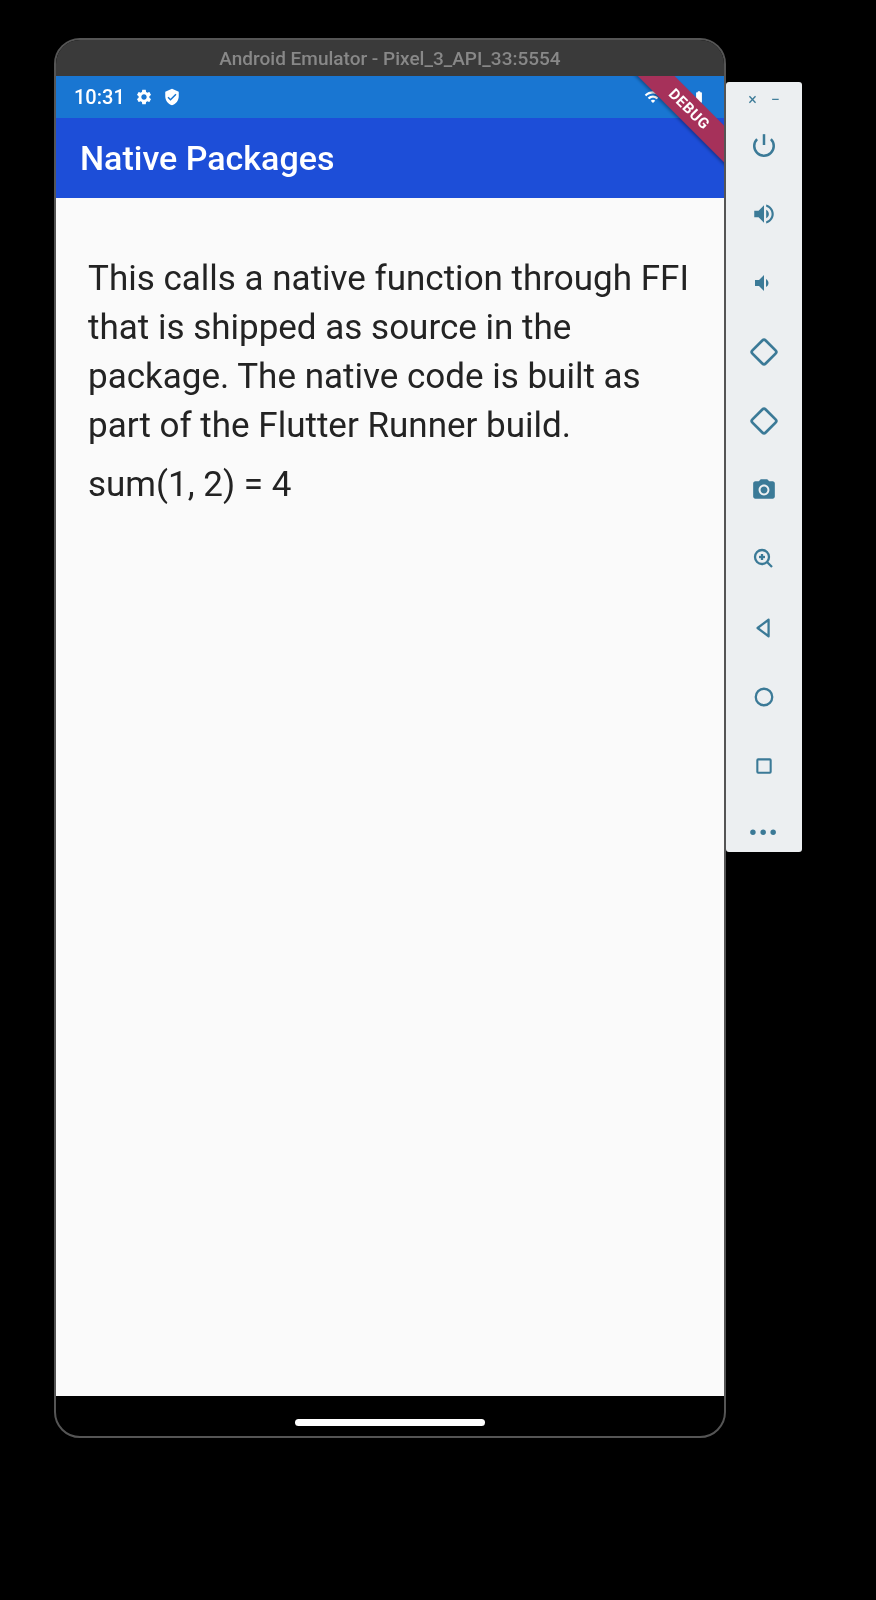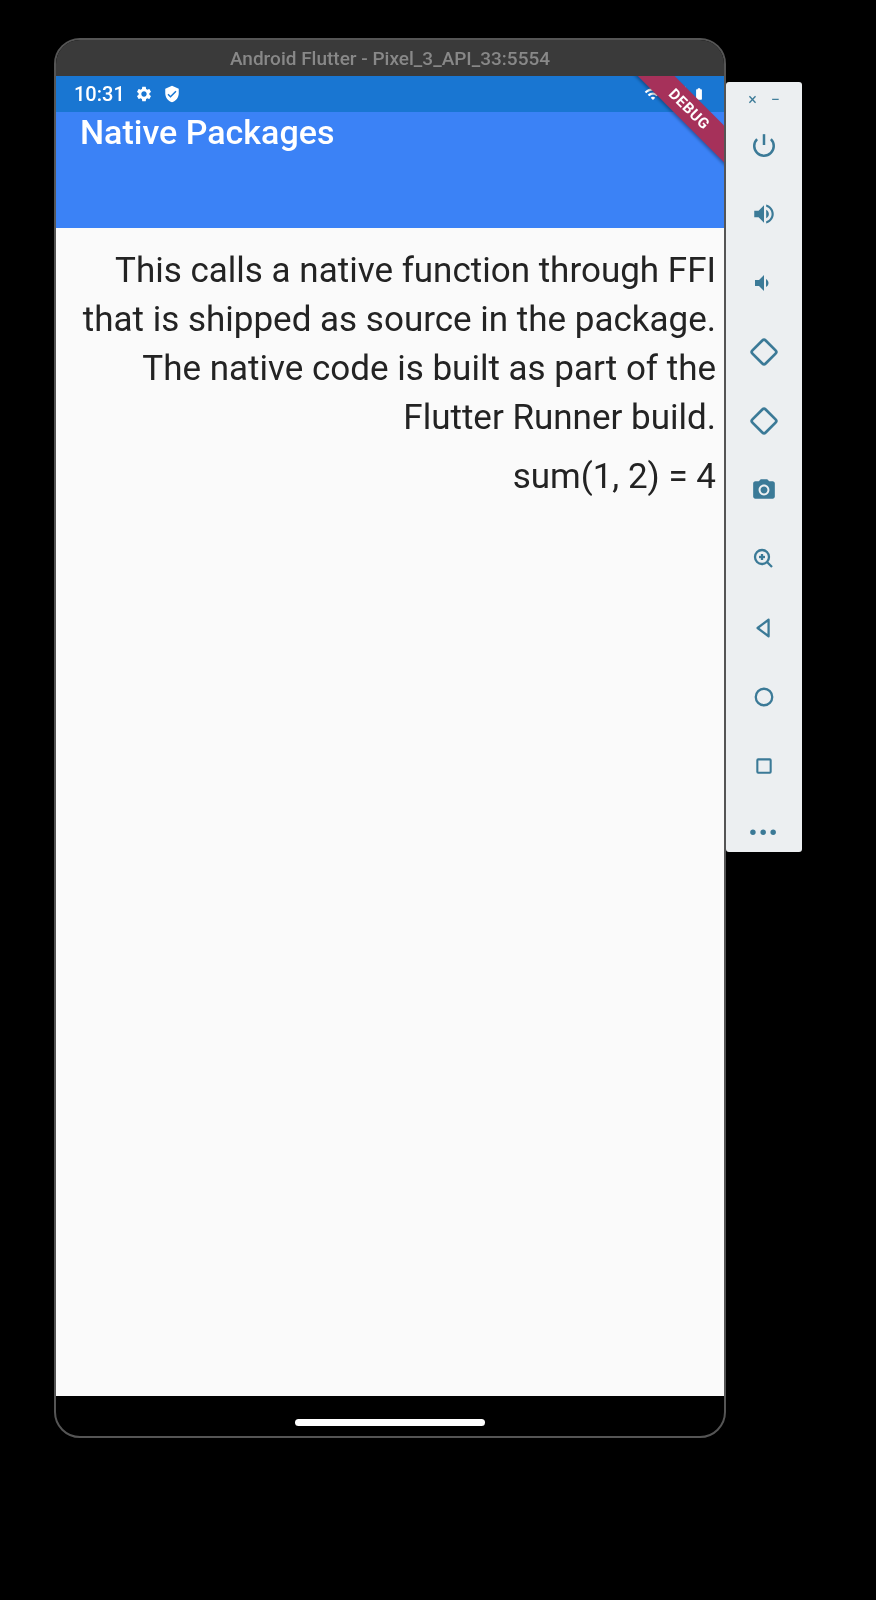--- a/index.html
+++ b/index.html
@@ -35,21 +35,21 @@
     .device-screen {
       position: absolute;
       left: 0;
       top: 36px;
       width: 668px;
       height: 1320px;
       background: #fafafa;
       overflow: hidden;
     }
     .status-bar {
-      height: 36px;
+      height: 42px;
       background: #1976d2;
       display: flex;
       align-items: center;
       justify-content: space-between;
       padding: 0 18px;
       color: #fff;
     }
     .status-left {
       display: flex;
       align-items: center;
@@ -57,23 +57,24 @@
       font-size: 20px;
       font-weight: 500;
     }
     .status-right {
       display: flex;
       align-items: center;
       gap: 4px;
     }
     .status-icon { display: inline-flex; }
     .app-bar {
-      height: 116px;
-      background: #3b82f6;
-      display: flex;
+      height: 80px;
+      background: #1d4ed8;
+      display: flex;
+      align-items: center;
       padding: 0 24px;
       color: #fff;
       position: relative;
       overflow: hidden;
     }
     .app-title {
       font-size: 34px;
       font-weight: 500;
     }
     .debug-banner {
@@ -85,22 +86,23 @@
       font-size: 15px;
       font-weight: 700;
       letter-spacing: 0.5px;
       padding: 4px 70px;
       transform: rotate(45deg);
       text-align: center;
       box-shadow: 0 2px 3px rgba(0,0,0,0.3);
       z-index: 10;
     }
     .app-content {
-      padding: 18px 8px;
-      text-align: right;
+      padding: 18px 32px;
+      text-align: left;
+      margin-top: 38px;
     }
     .content-text {
       font-size: 35px;
       line-height: 1.4;
       color: #232323;
       margin-bottom: 14px;
     }
     .content-result {
       font-size: 35px;
       color: #232323;
@@ -174,21 +176,21 @@
       width: 150px; height: 150px;
       overflow: hidden;
       pointer-events: none;
     }
   </style>
 </head>
 <body>
 
 <div class="emulator-frame">
   <div class="emulator-titlebar">
-    <span>Android Flutter - Pixel_3_API_33:5554</span>
+    <span>Android Emulator - Pixel_3_API_33:5554</span>
   </div>
 
   <div class="device-screen">
 
     <div class="debug-wrap">
       <div class="debug-banner">DEBUG</div>
     </div>
 
     <div class="status-bar">
       <div class="status-left">

